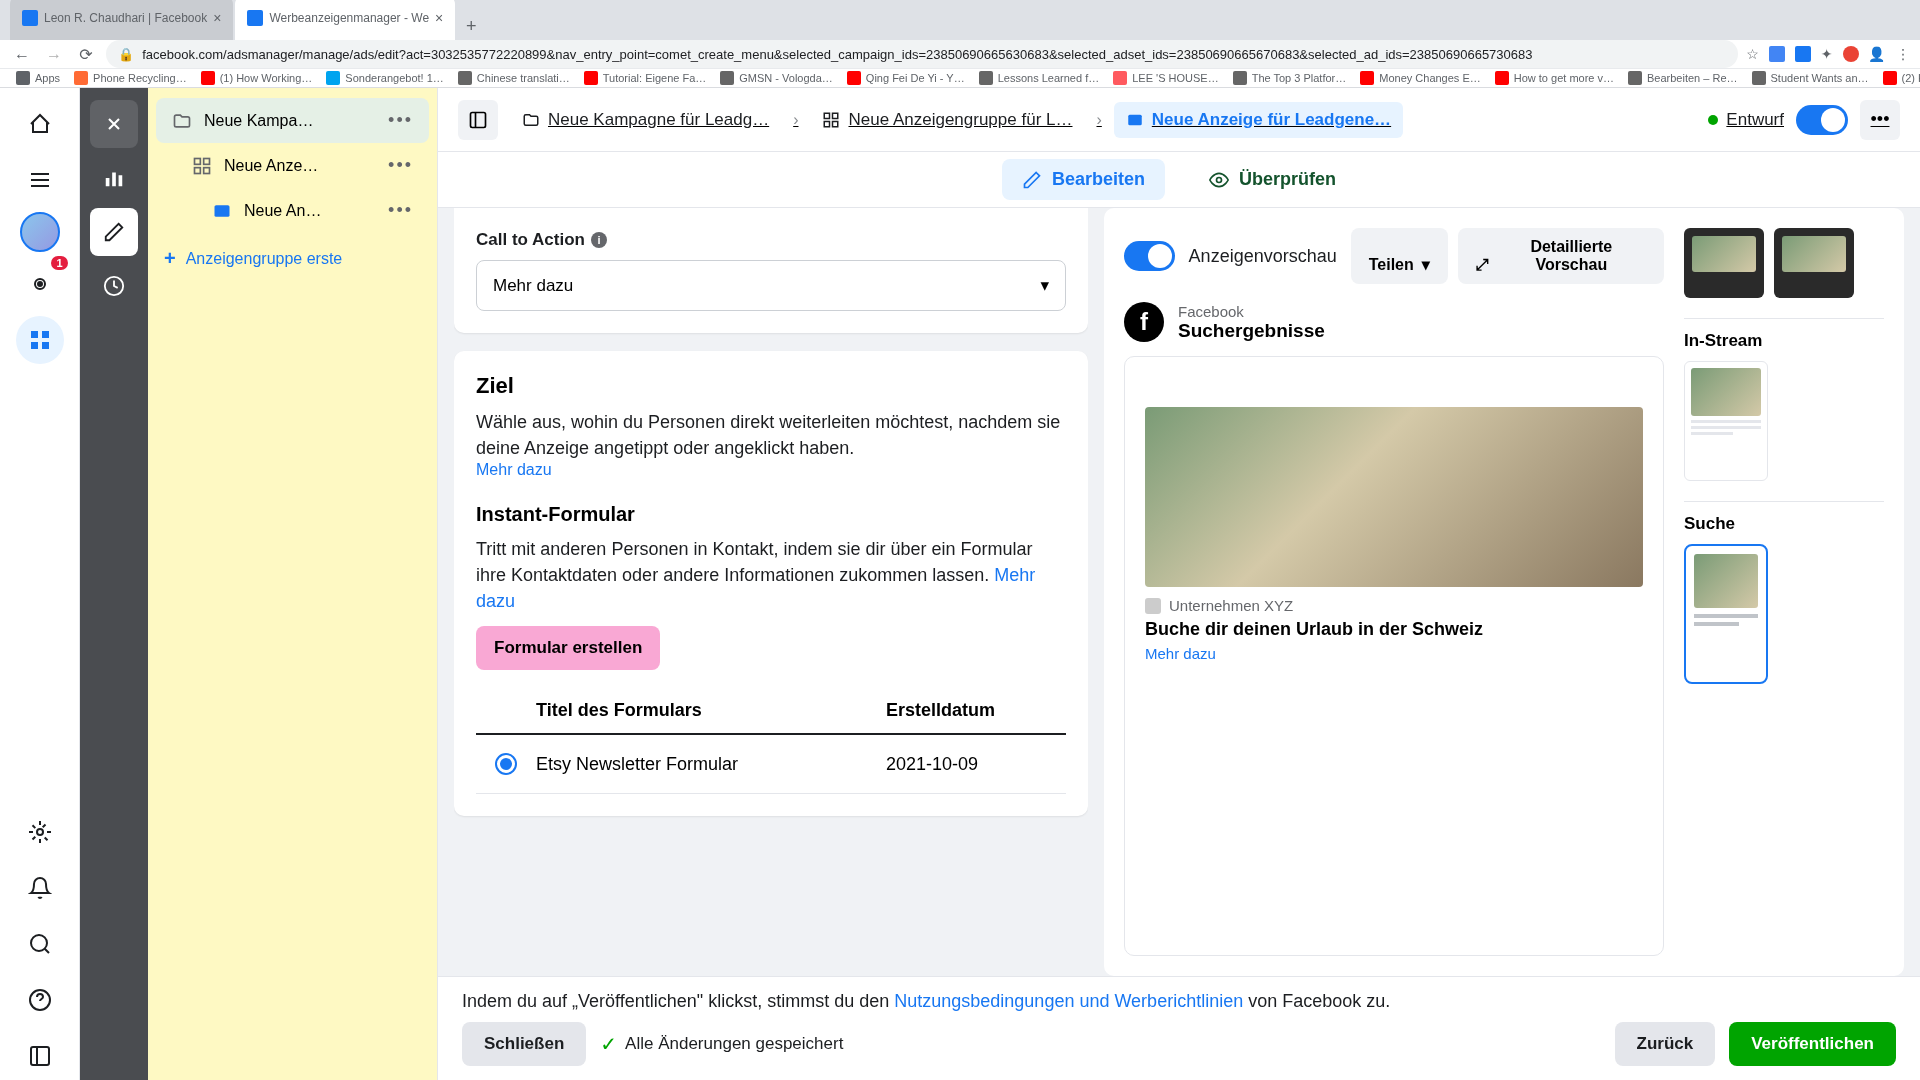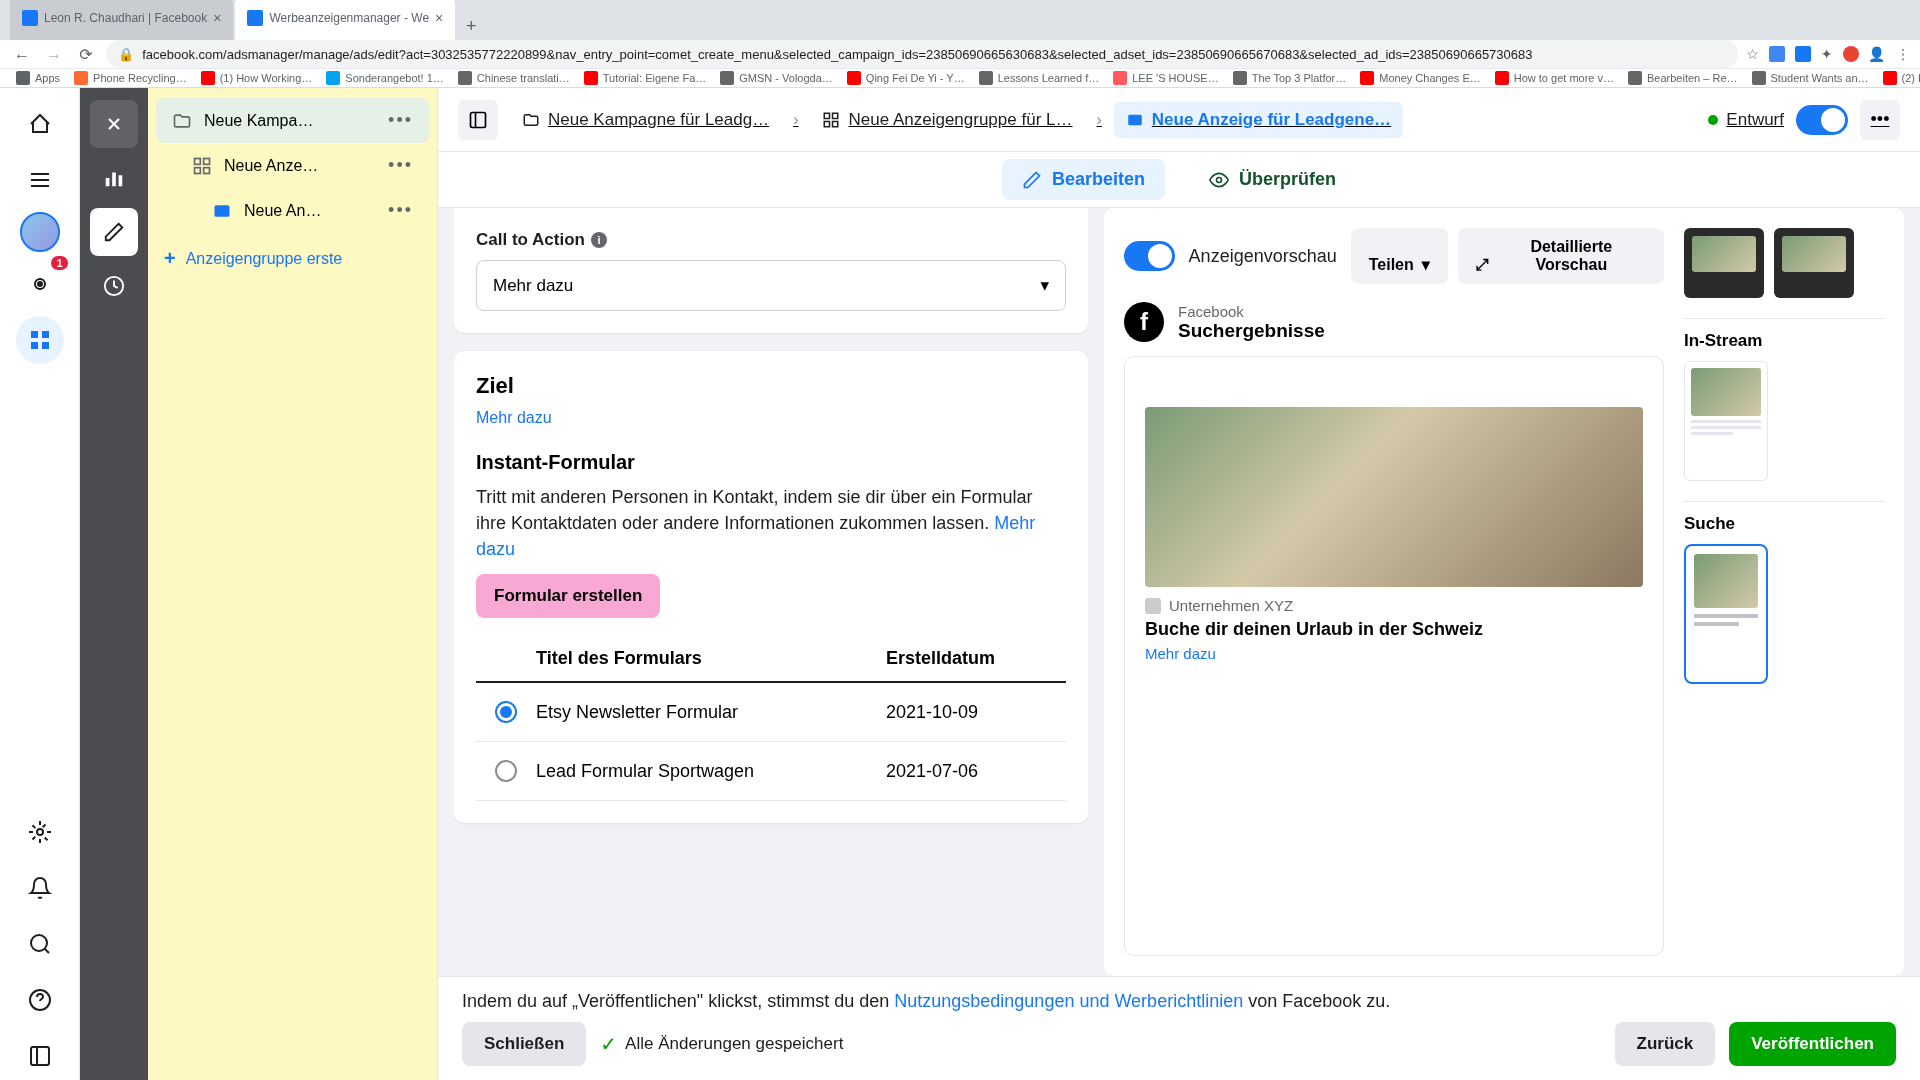--- a/index.html
+++ b/index.html
@@ -420,47 +420,43 @@
             <span class="info-badge">i</span>
           </div>
           <div class="select-box">
             <span>Mehr dazu</span>
             <span>▾</span>
           </div>
         </div>
 
         <div class="card">
           <h3 class="ziel">Ziel</h3>
+          <p class="desc">
+            <span>Wähle aus, wohin du Personen direkt weiterleiten möchtest, nachdem sie deine Anzeige angetippt oder angeklickt haben.</span>
+          </p>
           <p class="link">Mehr dazu</p>
 
           <h4 class="inst">Instant-Formular</h4>
           <p class="desc">
             <span>Tritt mit anderen Personen in Kontakt, indem sie dir über ein Formular ihre Kontaktdaten oder andere Informationen zukommen lassen. </span><span class="link">Mehr dazu</span>
           </p>
           <button class="btn-light">Formular erstellen</button>
 
           <div class="form-table">
             <div class="ft-head">
               <div class="ft-radio"></div>
               <div class="ft-title">Titel des Formulars</div>
               <div class="ft-date">Erstelldatum</div>
             </div>
             <div class="ft-row">
               <div class="ft-radio">
                   <div class="radio checked"></div>
                 </div>
               <div class="ft-title">Etsy Newsletter Formular</div>
               <div class="ft-date">2021-10-09</div>
-            </div>
-            <div class="ft-row">
-              <div class="ft-radio">
-                  <div class="radio"></div>
-                </div>
-              <div class="ft-title">Lead Formular Sportwagen</div>
-              <div class="ft-date">2021-07-06</div>
             </div>
           </div>
         </div>
       </div>
 
       <div class="preview-col">
         <div class="preview-left">
           <div class="preview-head">
             <div class="preview-toggle">
                 <div class="knob"></div>

